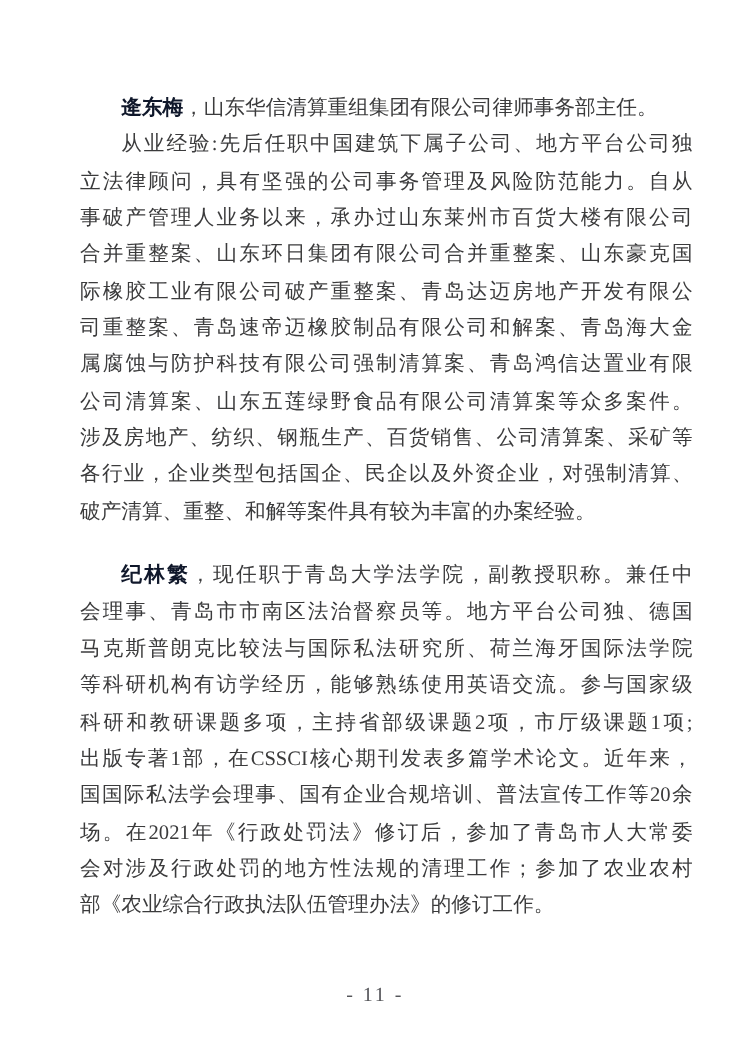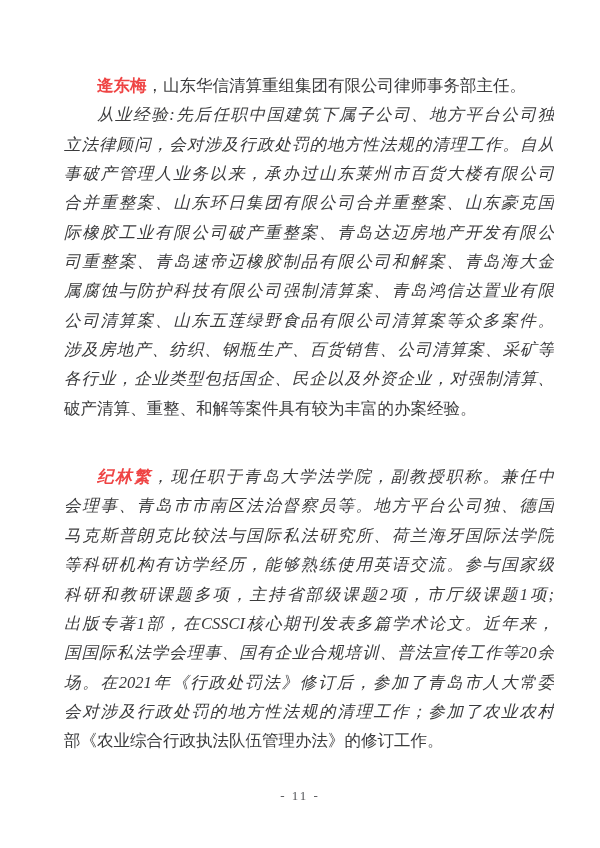--- a/index.html
+++ b/index.html
@@ -17,62 +17,61 @@
     color: #3b3b3c;
   }
   .content {
     position: absolute;
     left: 64px;
     top: 71px;
     width: 490px;
     font-size: 16.5px;
   }
   .para { margin: 0; padding: 0; }
-  .para-gap { margin-top: 39px; }
+  .para-gap { margin-top: 22px; }
   .line {
     height: 29.35px;
     line-height: 29.35px;
     white-space: nowrap;
     text-align: left;
   }
   .line.stretch {
     white-space: normal;
     text-align: justify;
     text-align-last: justify;
     text-justify: inter-character;
     overflow: hidden;
-    font-style: italic;
   }
   .line.indent { text-indent: 2em; }
-  .person-name { font-weight: 700; color: #ef4444; }
+  .person-name { font-weight: 700; color: #0f172a; }
   .footer {
     position: absolute;
     left: 0;
     top: 788px;
     width: 100%;
     text-align: center;
-    font-size: 13px;
+    font-size: 16px;
     letter-spacing: 2px;
     color: #55565a;
     font-family: "Liberation Serif", "DejaVu Serif", serif;
   }
 </style>
 </head>
 <body>
 
 <div class="page">
   <div class="content">
 
     <div class="para">
       <div class="line indent"><span class="person-name">逄东梅</span><span>，山东华信清算重组集团有限公司律师事务部主任。</span></div>
     </div>
 
     <div class="para">
       <div class="line stretch indent">从业经验:先后任职中国建筑下属子公司、地方平台公司独</div>
-      <div class="line stretch">立法律顾问，会对涉及行政处罚的地方性法规的清理工作。自从</div>
+      <div class="line stretch">立法律顾问，具有坚强的公司事务管理及风险防范能力。自从</div>
       <div class="line stretch">事破产管理人业务以来，承办过山东莱州市百货大楼有限公司</div>
       <div class="line stretch">合并重整案、山东环日集团有限公司合并重整案、山东豪克国</div>
       <div class="line stretch">际橡胶工业有限公司破产重整案、青岛达迈房地产开发有限公</div>
       <div class="line stretch">司重整案、青岛速帝迈橡胶制品有限公司和解案、青岛海大金</div>
       <div class="line stretch">属腐蚀与防护科技有限公司强制清算案、青岛鸿信达置业有限</div>
       <div class="line stretch">公司清算案、山东五莲绿野食品有限公司清算案等众多案件。</div>
       <div class="line stretch">涉及房地产、纺织、钢瓶生产、百货销售、公司清算案、采矿等</div>
       <div class="line stretch">各行业，企业类型包括国企、民企以及外资企业，对强制清算、</div>
       <div class="line">破产清算、重整、和解等案件具有较为丰富的办案经验。</div>
     </div>

